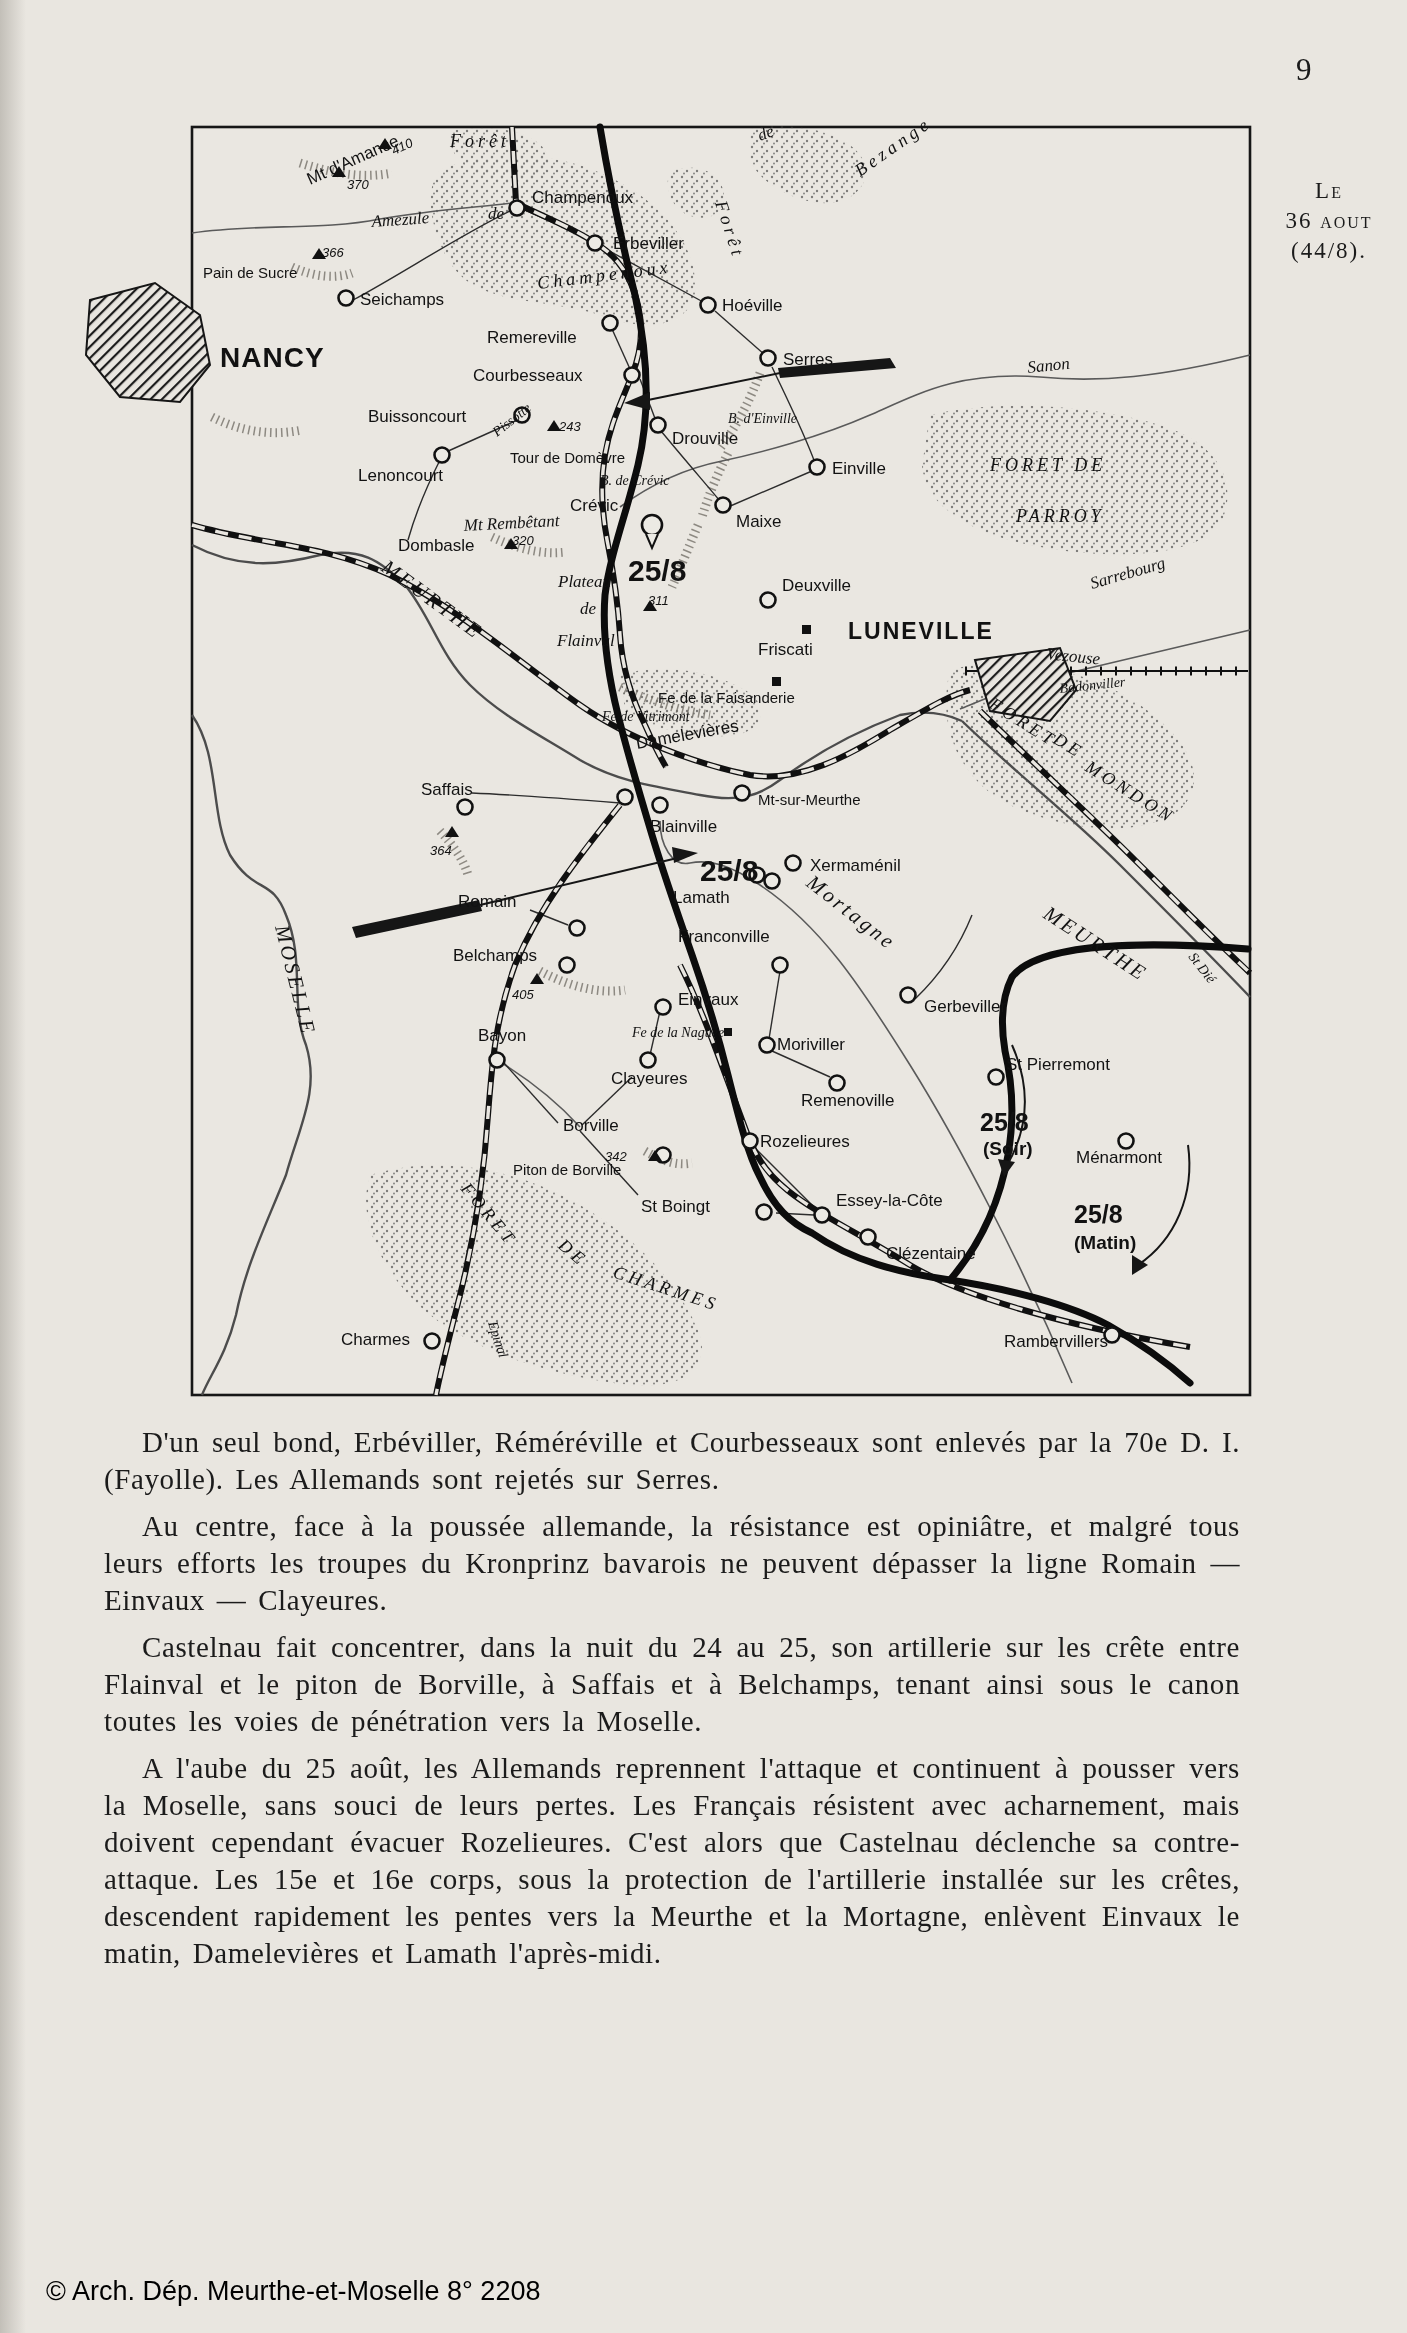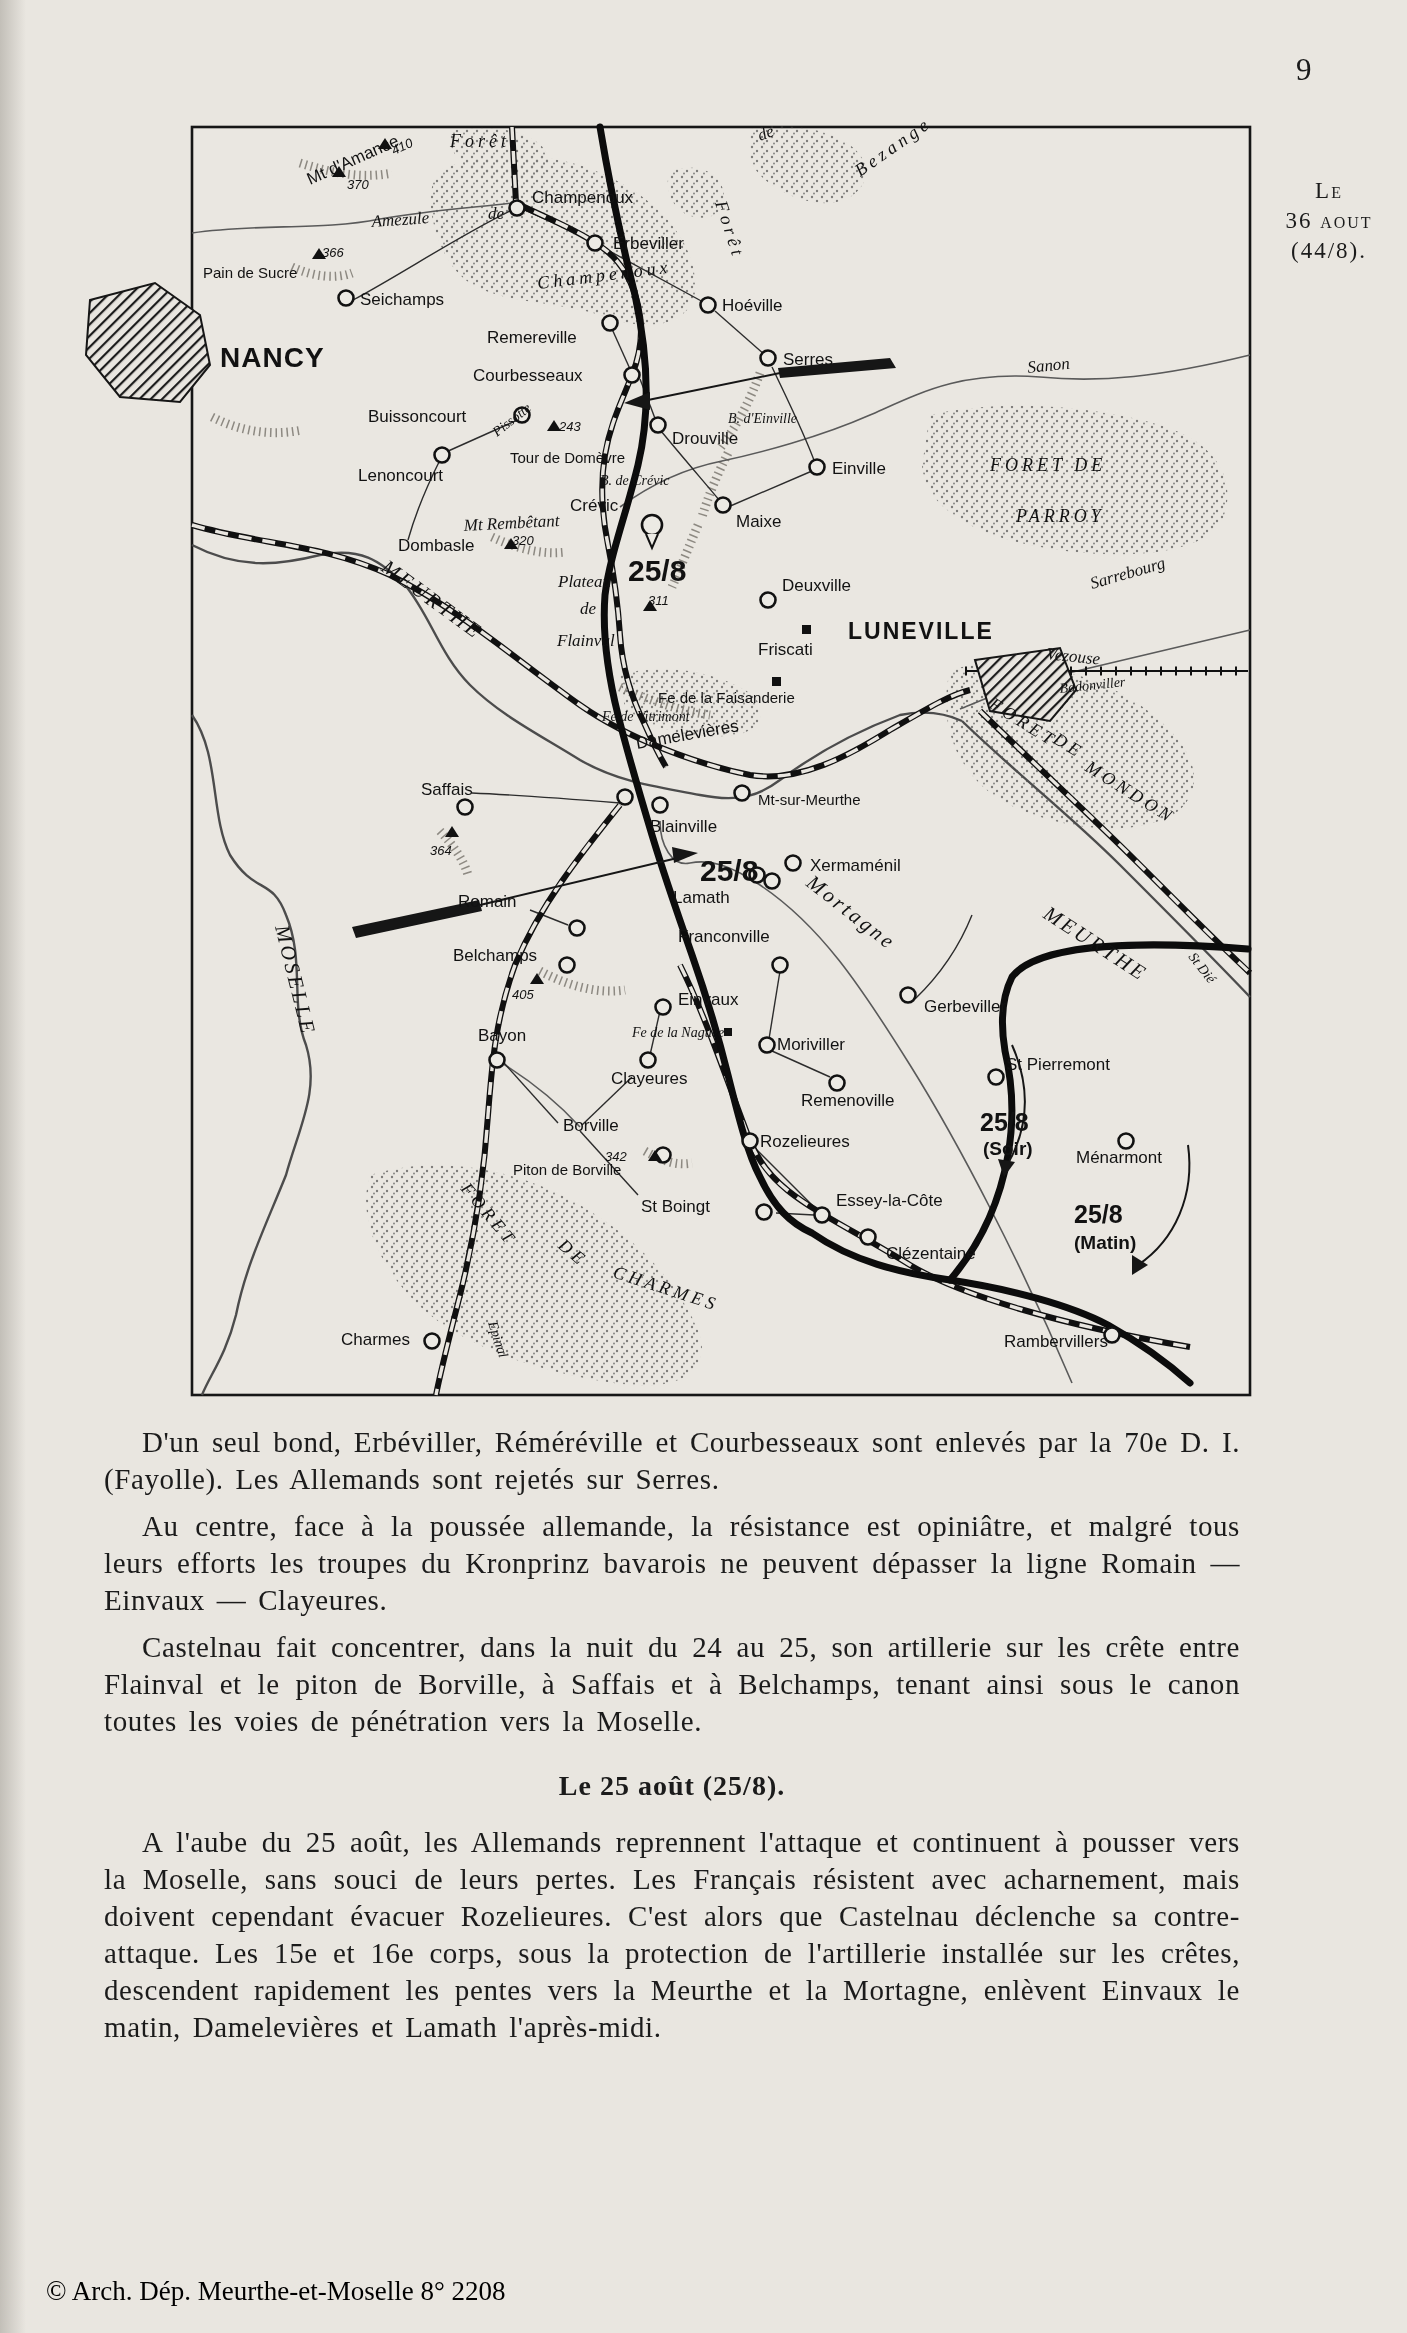--- a/index.html
+++ b/index.html
@@ -8,21 +8,21 @@
   .page::before{content:"";position:absolute;left:0;top:0;width:26px;height:100%;
         background:linear-gradient(90deg,rgba(80,75,65,.25),rgba(80,75,65,0));pointer-events:none;}
   .page-number{position:absolute;left:1296px;top:52px;font-size:31px;}
   .margin-note{position:absolute;left:1256px;top:176px;width:146px;text-align:center;
         font-variant:small-caps;font-size:23px;line-height:30px;letter-spacing:2px;font-family:Liberation Serif, serif;}
   .map-wrap{position:absolute;left:60px;top:115px;width:1200px;height:1285px;}
   .article{position:absolute;left:104px;top:1424px;width:1136px;}
   .article p{margin:0 0 10px 0;font-size:29px;line-height:37px;text-align:justify;
         text-indent:38px;word-spacing:4px;letter-spacing:.6px;}
   .article h3{margin:30px 0 22px 0;text-align:center;font-size:28px;letter-spacing:1px;}
-  .watermark{position:absolute;left:46px;top:2276px;font-family:Liberation Serif, serif;
+  .watermark{position:absolute;left:46px;top:2276px;font-family:Liberation Sans, sans-serif;
         font-size:27px;color:#000;text-align:center;}
   
   svg text{fill:#121212;}
   .town{font-family:"Liberation Sans",sans-serif;font-size:17px;}
   .town-s{font-family:"Liberation Sans",sans-serif;font-size:15px;}
   .city{font-family:"Liberation Sans",sans-serif;font-size:28px;font-weight:bold;letter-spacing:1px;}
   .lune{font-family:"Liberation Sans",sans-serif;font-size:23px;font-weight:bold;letter-spacing:2px;}
   .annot{font-family:"Liberation Sans",sans-serif;font-size:30px;font-weight:bold;}
   .annot-m{font-family:"Liberation Sans",sans-serif;font-size:25px;font-weight:bold;}
   .annot-s{font-family:"Liberation Sans",sans-serif;font-size:19px;font-weight:bold;}
@@ -331,18 +331,17 @@
       <text class="riv-s" transform="rotate(-6 1000 578)" x="1000" y="578">Badonviller</text>
       <text class="riv-s" transform="rotate(52 1128 842)" x="1128" y="842">St Dié</text>
     </g>
   </svg>
   </div>
 
   <div class="article">
     <p>D'un seul bond, Erbéviller, Réméréville et Courbesseaux sont enlevés par la 70e D. I. (Fayolle). Les Allemands sont rejetés sur Serres.</p>
     <p>Au centre, face à la poussée allemande, la résistance est opiniâtre, et malgré tous leurs efforts les troupes du Kronprinz bavarois ne peuvent dépasser la ligne Romain — Einvaux — Clayeures.</p>
     <p>Castelnau fait concentrer, dans la nuit du 24 au 25, son artillerie sur les crête entre Flainval et le piton de Borville, à Saffais et à Belchamps, tenant ainsi sous le canon toutes les voies de pénétration vers la Moselle.</p>
-    <h3>Le 25 août (25/8).</h3>
     <p>A l'aube du 25 août, les Allemands reprennent l'attaque et continuent à pousser vers la Moselle, sans souci de leurs pertes. Les Français résistent avec acharnement, mais doivent cependant évacuer Rozelieures. C'est alors que Castelnau déclenche sa contre-attaque. Les 15e et 16e corps, sous la protection de l'artillerie installée sur les crêtes, descendent rapidement les pentes vers la Meurthe et la Mortagne, enlèvent Einvaux le matin, Damelevières et Lamath l'après-midi.</p>
   </div>
 
   <div class="watermark">© Arch. Dép. Meurthe-et-Moselle 8° 2208</div>
 </div>
 
 </body></html>

